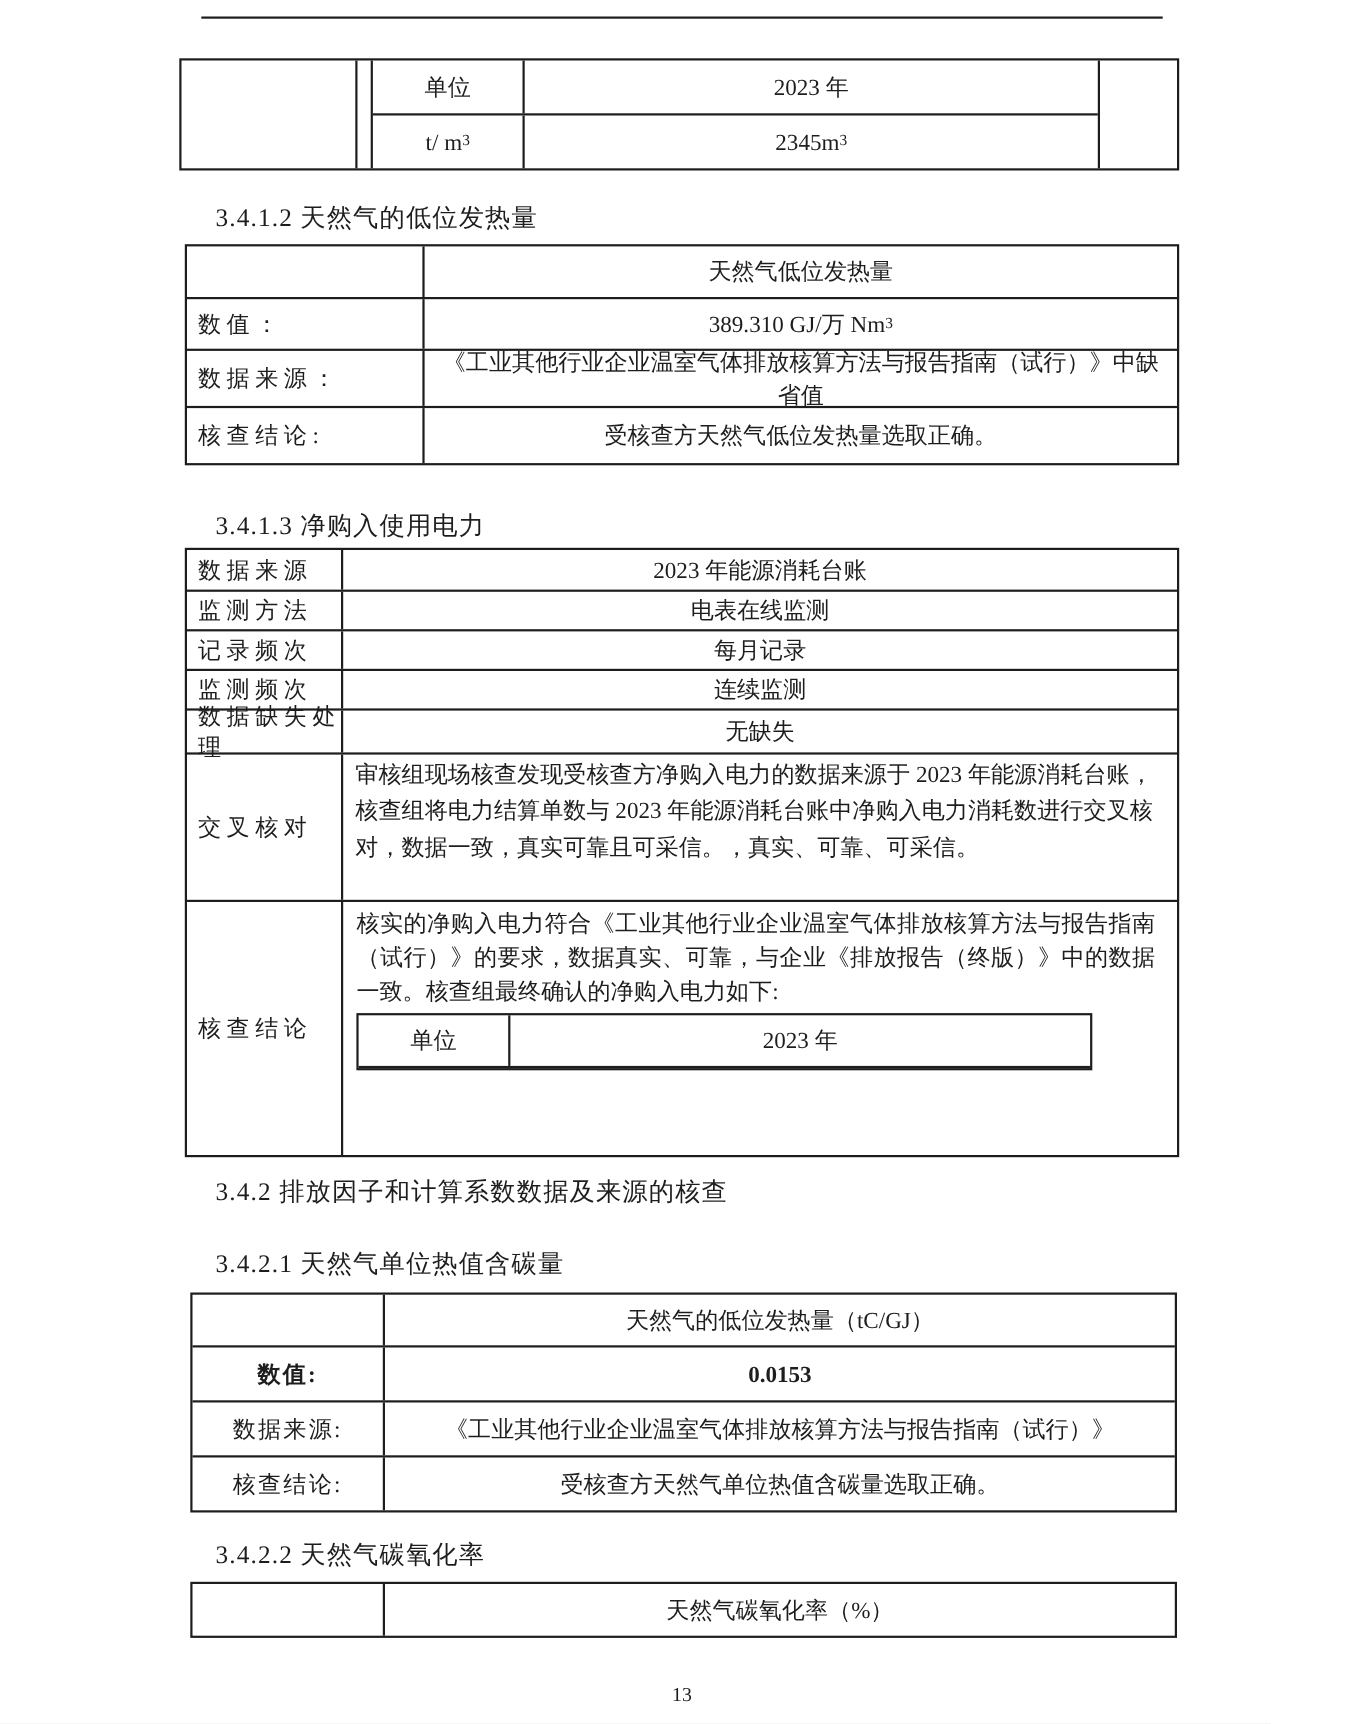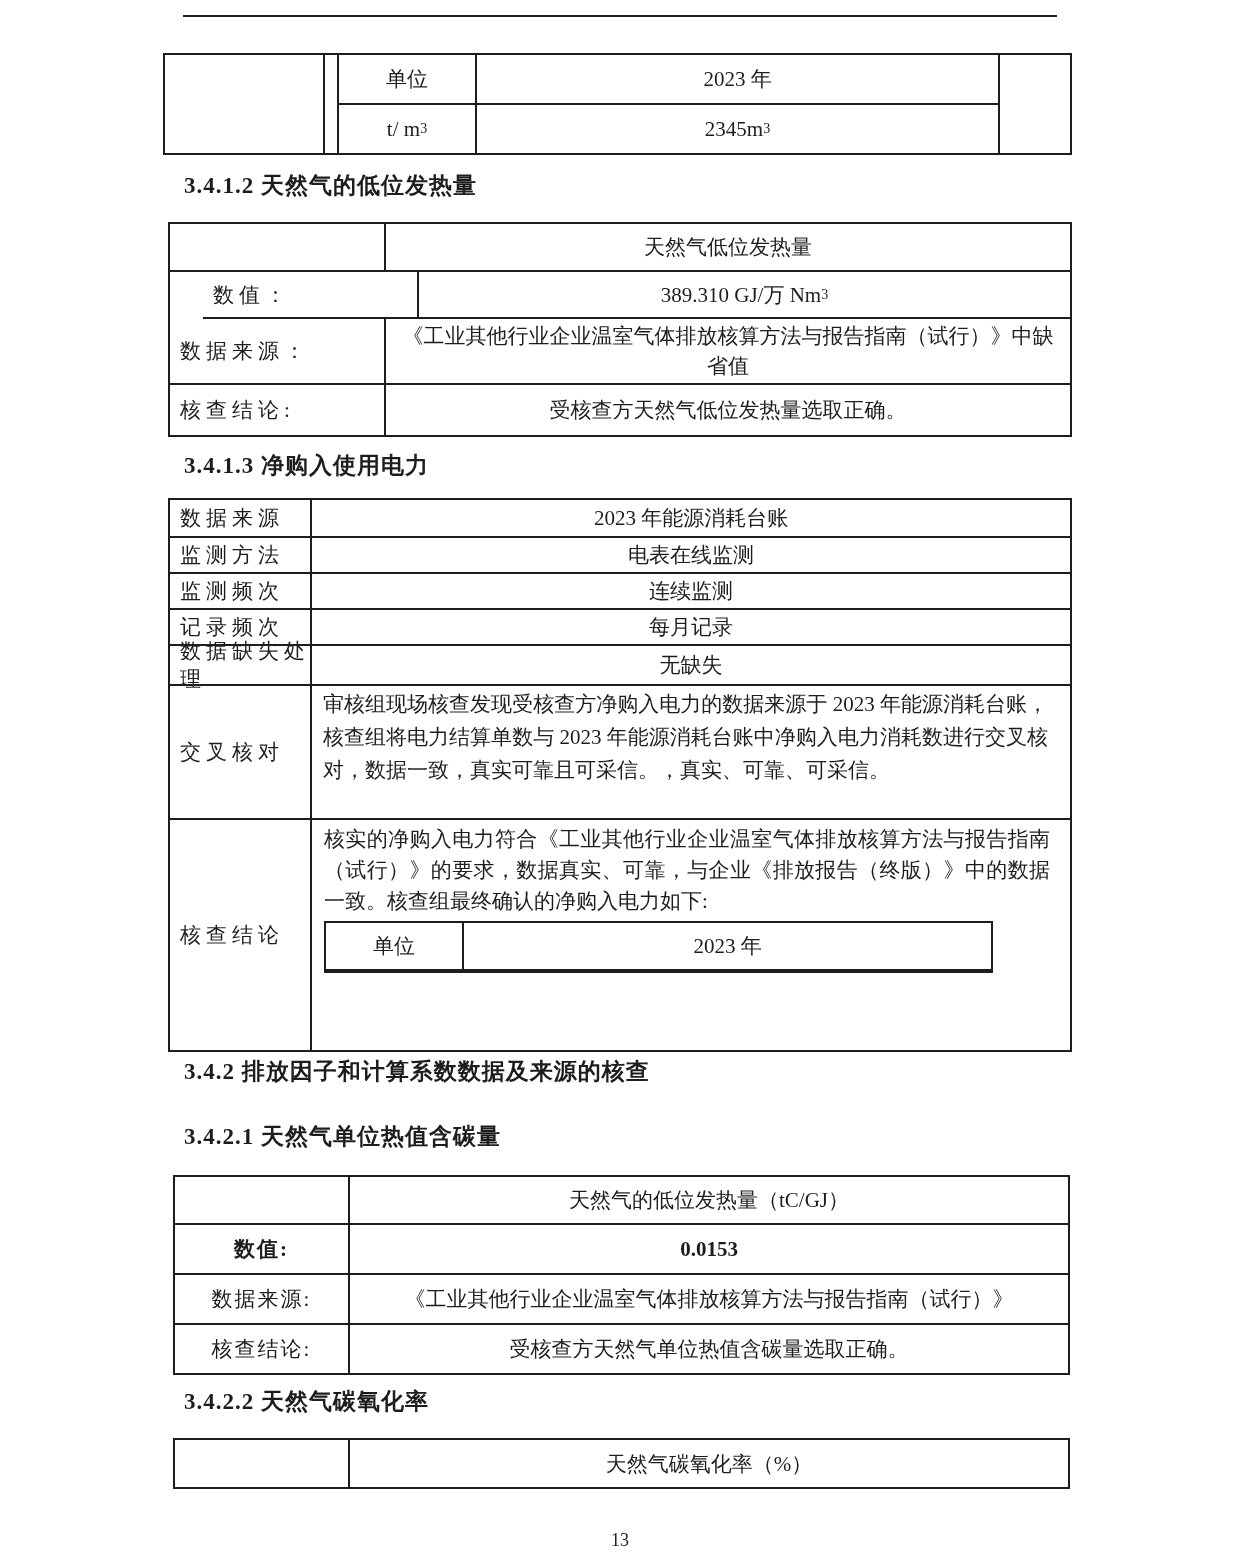--- a/index.html
+++ b/index.html
@@ -9,21 +9,21 @@
     margin:0 auto;
     background:#ffffff;
     font-family:"Liberation Serif","DejaVu Serif",serif;
     color:#1d1d1d;
     overflow:hidden;
   }
   *{box-sizing:border-box;}
 
   .rule{position:absolute;left:183px;top:15px;width:874px;height:2px;background:#1d1d1d;}
 
-  .hd{position:absolute;margin:0;font-size:23px;font-weight:bold;letter-spacing:1px;white-space:nowrap;}
+  .hd{position:absolute;margin:12px;font-size:23px;font-weight:normal;letter-spacing:1px;white-space:nowrap;}
 
   
   .tbl{position:absolute;border:2px solid #1d1d1d;background:#fff;}
   .trow{display:flex;border-bottom:2px solid #1d1d1d;align-items:stretch;}
   .trow.last{border-bottom:none;}
   .tlabel{border-right:2px solid #1d1d1d;display:flex;align-items:center;font-size:21px;}
   .tvalue{flex:1;display:flex;align-items:center;justify-content:center;text-align:center;font-size:21px;line-height:30px;padding:0 8px;}
 
   
   .carry{left:163px;top:53px;width:909px;height:102px;display:flex;}
@@ -90,28 +90,28 @@
     </div>
   </div>
 
   <h2 class="hd" style="left:184px;top:170px;">3.4.1.2 天然气的低位发热量</h2>
 
   <div class="tbl t2">
     <div class="trow" style="height:48px;">
       <div class="tlabel"></div>
       <div class="tvalue">天然气低位发热量</div>
     </div>
-    <div class="trow" style="height:47px;margin-left:33px;">
+    <div class="trow" style="height:47px;">
       <div class="tlabel">数值：</div>
       <div class="tvalue">
           <span>389.310 GJ/万 Nm</span>
           <sup>3</sup>
         </div>
     </div>
-    <div class="trow" style="height:66px;justify-content:flex-end;">
+    <div class="trow" style="height:52px;justify-content:flex-end;">
       <div class="tlabel">数据来源：</div>
       <div class="tvalue">《工业其他行业企业温室气体排放核算方法与报告指南（试行）》中缺省值</div>
     </div>
     <div class="trow last" style="height:50px;">
       <div class="tlabel">核查结论:</div>
       <div class="tvalue">受核查方天然气低位发热量选取正确。</div>
     </div>
   </div>
 
   <h2 class="hd" style="left:184px;top:450px;">3.4.1.3 净购入使用电力</h2>
@@ -119,26 +119,26 @@
   <div class="tbl t3">
     <div class="trow" style="height:38px;">
       <div class="tlabel">数据来源</div>
       <div class="tvalue">2023 年能源消耗台账</div>
     </div>
     <div class="trow" style="height:36px;">
       <div class="tlabel">监测方法</div>
       <div class="tvalue">电表在线监测</div>
     </div>
     <div class="trow" style="height:36px;">
+      <div class="tlabel">记录频次</div>
+      <div class="tvalue">每月记录</div>
+    </div>
+    <div class="trow" style="height:36px;">
       <div class="tlabel">监测频次</div>
       <div class="tvalue">连续监测</div>
-    </div>
-    <div class="trow" style="height:36px;">
-      <div class="tlabel">记录频次</div>
-      <div class="tvalue">每月记录</div>
     </div>
     <div class="trow" style="height:40px;">
       <div class="tlabel">数据缺失处理</div>
       <div class="tvalue">无缺失</div>
     </div>
     <div class="trow" style="height:134px;">
       <div class="tlabel">交叉核对</div>
       <div class="cell-para">审核组现场核查发现受核查方净购入电力的数据来源于 2023 年能源消耗台账，核查组将电力结算单数与 2023 年能源消耗台账中净购入电力消耗数进行交叉核对，数据一致，真实可靠且可采信。，真实、可靠、可采信。</div>
     </div>
     <div class="trow last" style="height:230px;">

